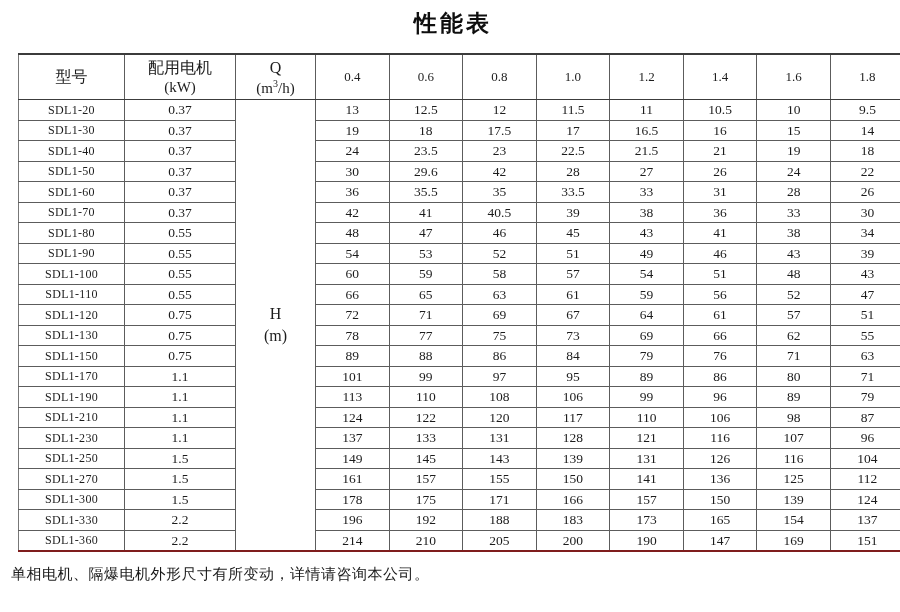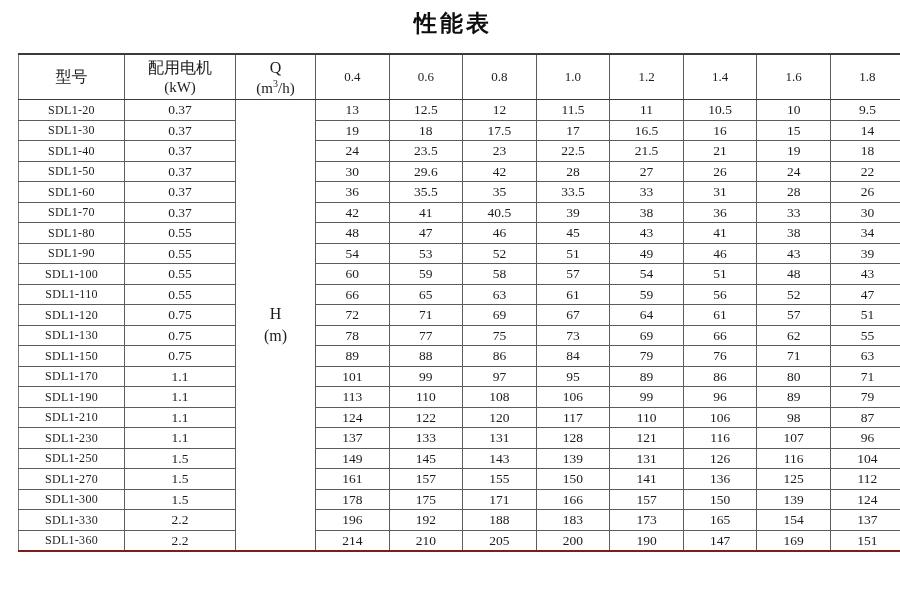--- a/index.html
+++ b/index.html
@@ -341,14 +341,15 @@
           <td class="value-cell">205</td>
           <td class="value-cell">200</td>
           <td class="value-cell">190</td>
           <td class="value-cell">147</td>
           <td class="value-cell">169</td>
           <td class="value-cell">151</td>
         </tr>
       </tbody>
   </table>
 
+  <p class="note">单相电机、隔爆电机外形尺寸有所变动，详情请咨询本公司。</p>
 
 </div>
 
 </body></html>

